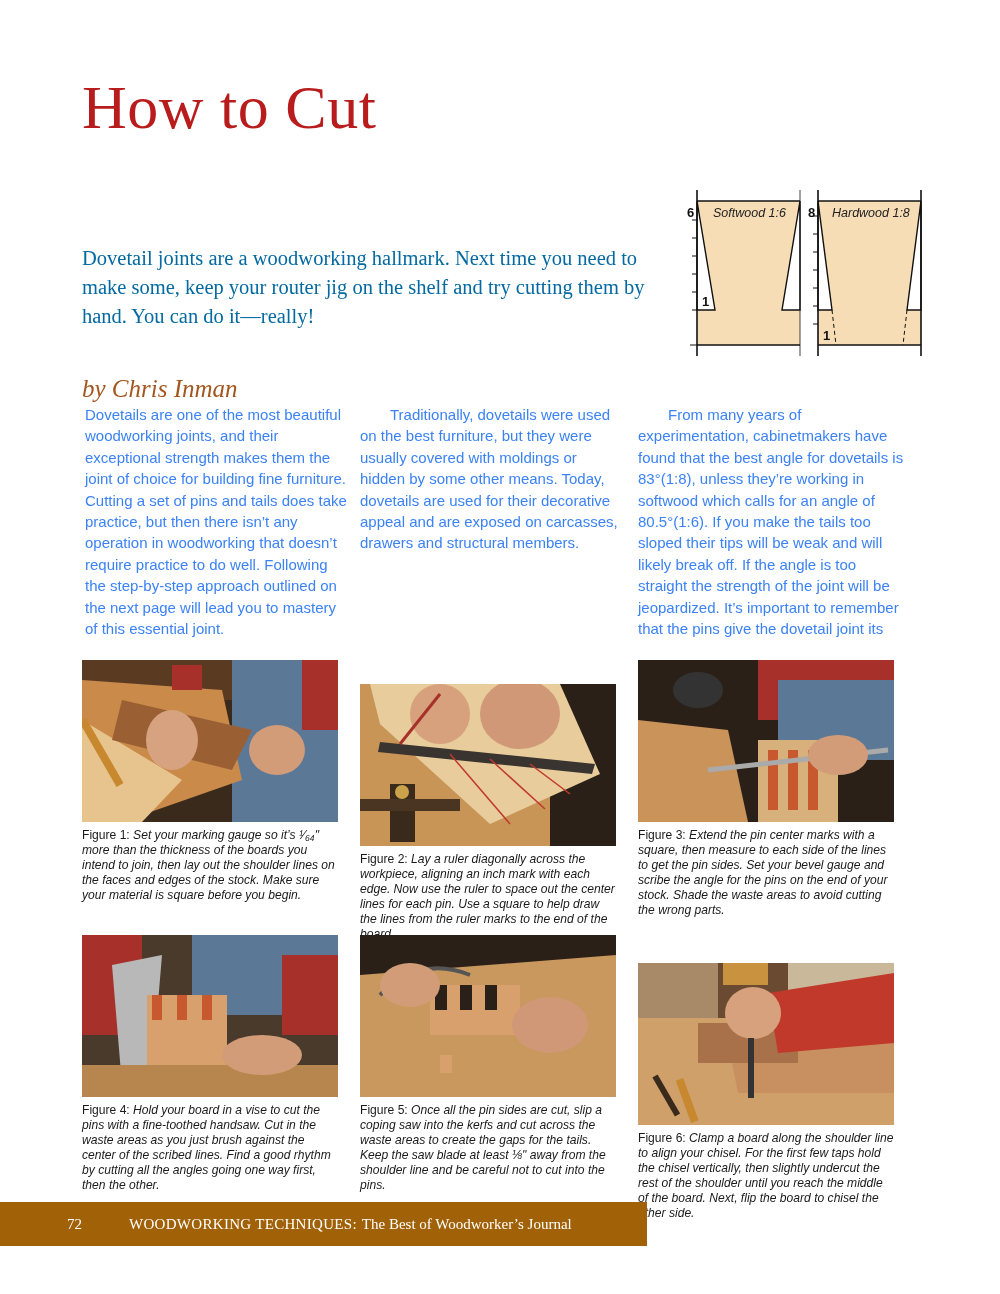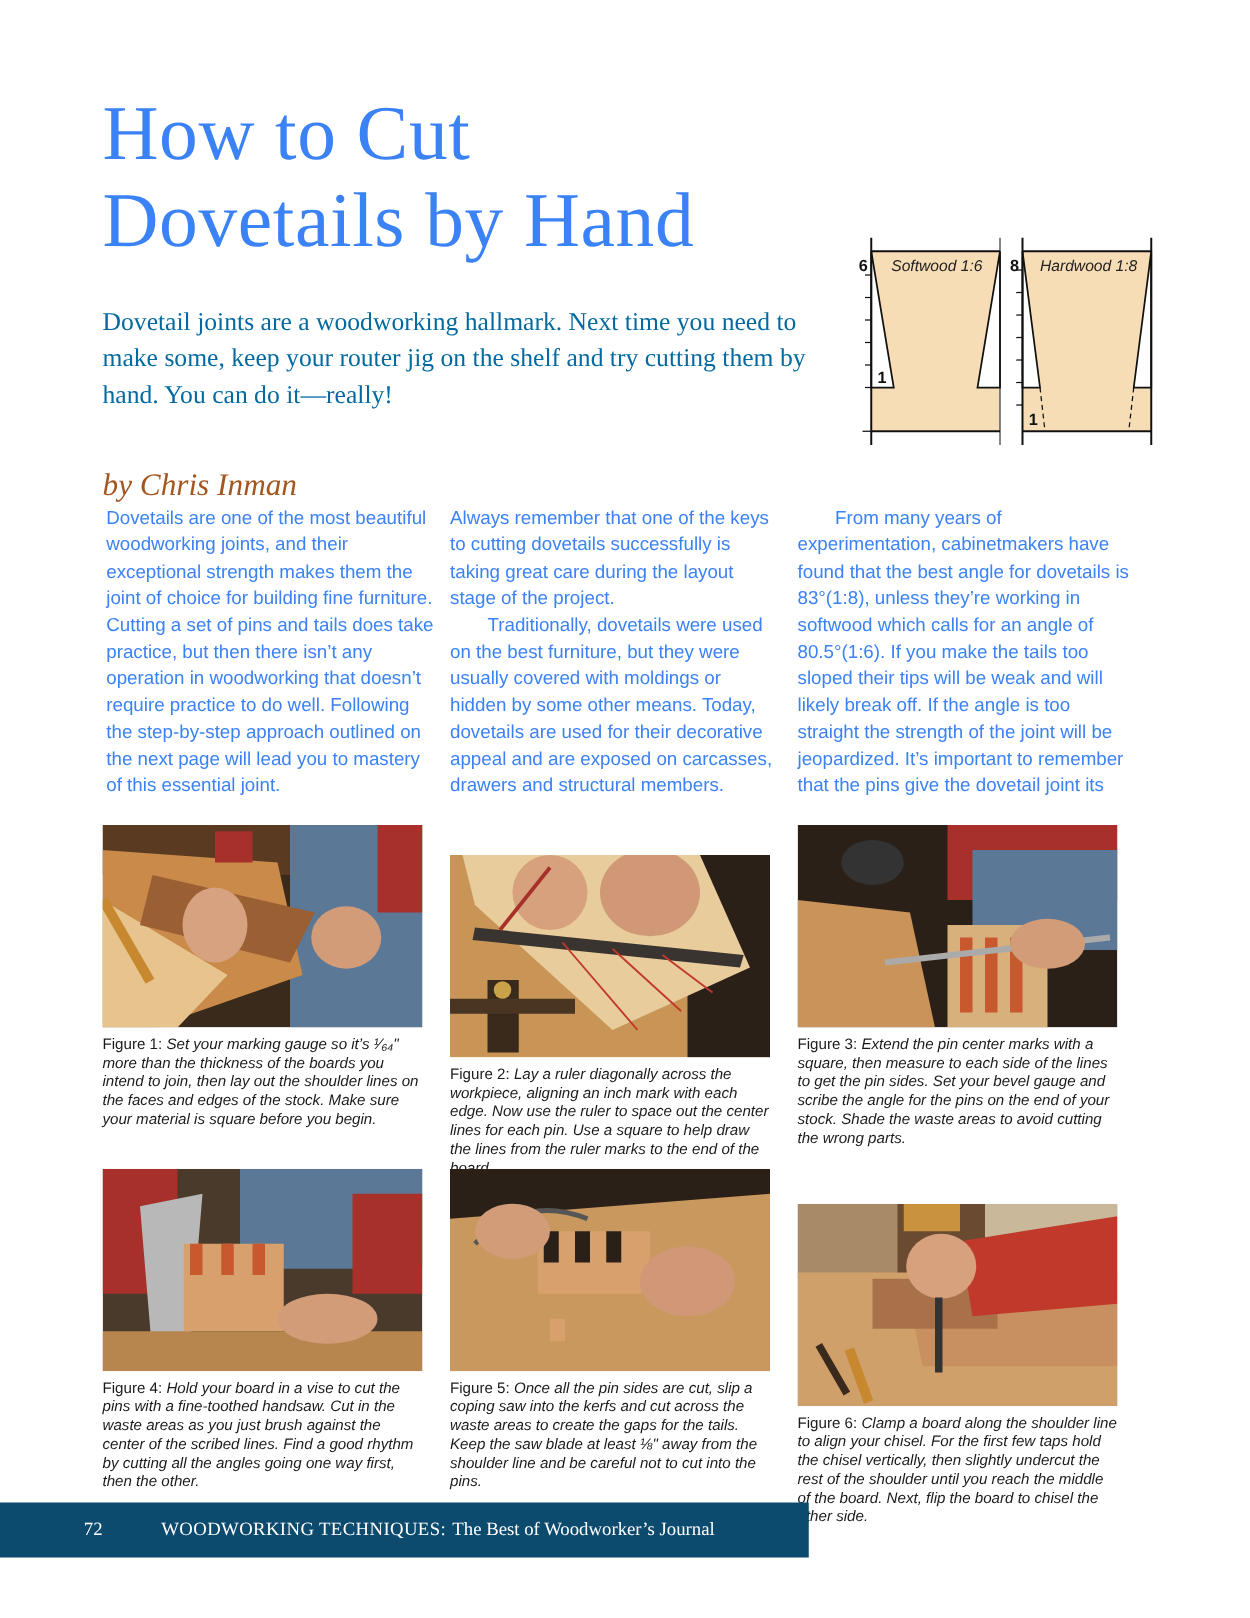--- a/index.html
+++ b/index.html
@@ -2,21 +2,21 @@
 <html><head>
 <meta charset="utf-8">
 <style>
   * { box-sizing: border-box; margin: 0; padding: 0; }
   html, body { width: 1000px; height: 1294px; background: #ffffff; overflow: hidden; }
   body { position: relative; font-family: "Liberation Sans", sans-serif; color: #1a1a1a; }
 
   .title {
     position: absolute; left: 82px; top: 72px;
     font-family: "Liberation Serif", "DejaVu Serif", serif;
-    font-size: 62px; line-height: 70px; color: #3b82f6; font-weight: normal;
+    font-size: 62px; line-height: 70px; color: #b91c1c; font-weight: normal;
     letter-spacing: 0.5px;
   }
   .title span { display: block; }
 
   .dek {
     position: absolute; left: 82px; top: 244px; width: 580px;
     font-family: "Liberation Serif", "DejaVu Serif", serif;
     font-size: 20.5px; line-height: 29px; color: #0369a1;
   }
   .byline {
@@ -45,34 +45,33 @@
 
   .fig1 { left: 82px;  top: 660px; }
   .fig2 { left: 360px; top: 660px; margin-top: 24px; }
   .fig3 { left: 638px; top: 660px; }
   .fig4 { left: 82px;  top: 935px; }
   .fig5 { left: 360px; top: 935px; }
   .fig6 { left: 638px; top: 963px; }
 
   .footer {
     position: absolute; left: 0; top: 1202px; width: 647px; height: 44px;
-    background: #0c4a6e; color: #fff;
+    background: #a16207; color: #fff;
     font-family: "Liberation Serif", "DejaVu Serif", serif;
     display: flex; align-items: center;
   }
   .footer .page-num { margin-left: 67px; font-size: 15px; width: 62px; }
   .footer .pub { font-size: 15px; letter-spacing: 0.3px; }
   .footer .pub-sub { font-size: 15px; margin-left: 5px; }
 </style>
 </head>
 <body>
 
 <h1 class="title">
   <span>How to Cut</span>
-  <span>Dovetails by Hand</span>
 </h1>
 
 <p class="dek">Dovetail joints are a woodworking hallmark. Next time you need to make some, keep your router jig on the shelf and try cutting them by hand. You can do it—really!</p>
 <p class="byline">by Chris Inman</p>
 
 <div class="diagram">
   <svg width="260" height="170" viewBox="0 0 260 170" xmlns="http://www.w3.org/2000/svg">
 
     <g>
       <polygon points="17,11 120,11 120,155 17,155" fill="#f7ddb5"></polygon>
@@ -121,21 +120,20 @@
       <text x="152" y="27" font-family="Liberation Sans, sans-serif" font-style="italic" font-size="12.5" fill="#222">Hardwood 1:8</text>
       <text x="143" y="150" font-family="Liberation Sans, sans-serif" font-weight="bold" font-size="13" fill="#111">1</text>
     </g>
   </svg>
 </div>
 
 <div class="col col1">
   <p>Dovetails are one of the most beautiful woodworking joints, and their exceptional strength makes them the joint of choice for building fine furniture. Cutting a set of pins and tails does take practice, but then there isn’t any operation in woodworking that doesn’t require practice to do well. Following the step-by-step approach outlined on the next page will lead you to mastery of this essential joint.</p>
 </div>
 <div class="col col2">
-  <p>Always remember that one of the keys to cutting dovetails successfully is taking great care during the layout stage of the project.</p>
   <p class="indent">Traditionally, dovetails were used on the best furniture, but they were usually covered with moldings or hidden by some other means. Today, dovetails are used for their decorative appeal and are exposed on carcasses, drawers and structural members.</p>
 </div>
 <div class="col col3">
   <p class="indent">From many years of experimentation, cabinetmakers have found that the best angle for dovetails is 83°(1:8), unless they’re working in softwood which calls for an angle of 80.5°(1:6). If you make the tails too sloped their tips will be weak and will likely break off. If the angle is too straight the strength of the joint will be jeopardized. It’s important to remember that the pins give the dovetail joint its</p>
 </div>
 
 <div class="figure fig1">
   <div class="photo">
     <svg width="256" height="162" viewBox="0 0 256 162">
       <rect width="256" height="162" fill="#3a2a1c"></rect>

